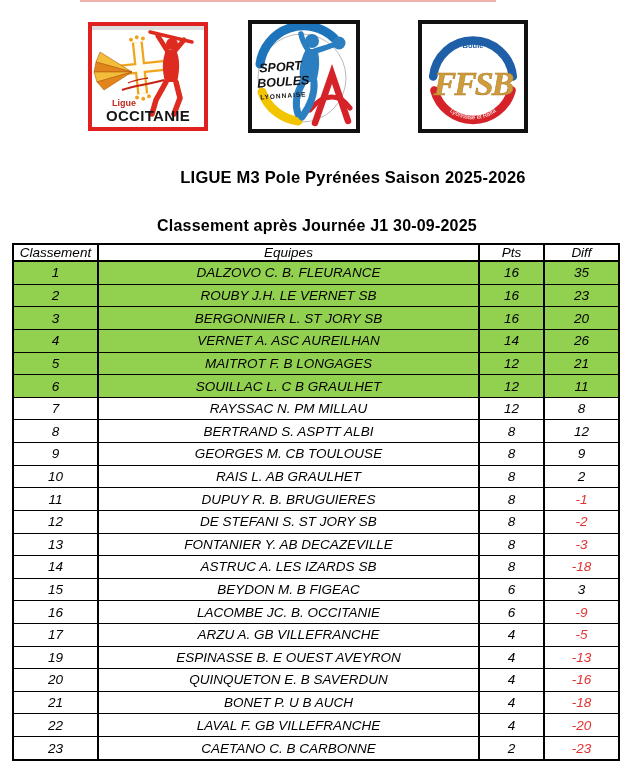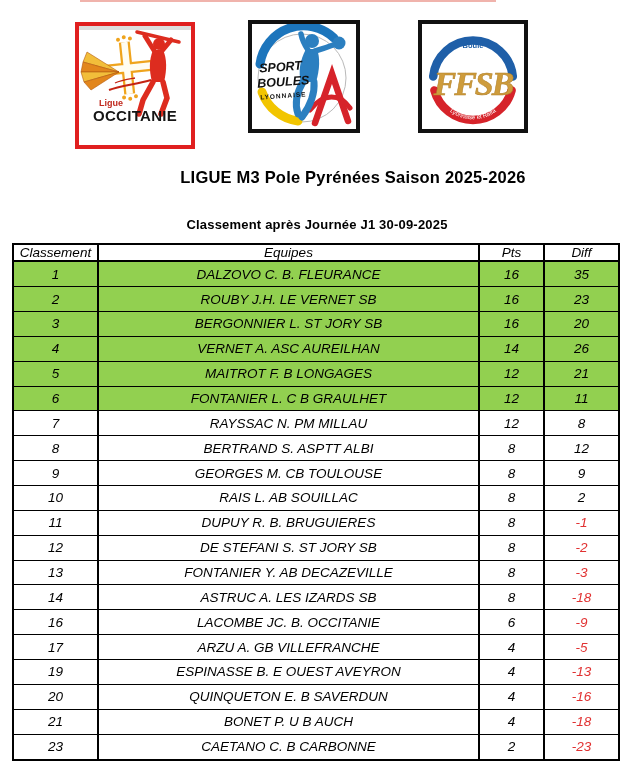--- a/index.html
+++ b/index.html
@@ -4,27 +4,27 @@
 <style>
   html,body{margin:0;padding:0;background:#fff;}
   .page{
     position:relative;width:634px;height:776px;background:#fff;overflow:hidden;
     font-family:"Liberation Sans",sans-serif;color:#000;
   }
   .top-artifact{position:absolute;left:80px;top:0;width:416px;height:2px;
     background:rgba(228,116,104,.55);}
   .logo{position:absolute;background:#fff;box-sizing:border-box;}
   .logo svg{display:block;}
-  .logo1{left:75px;top:22px;width:120px;height:127px;border:4px solid #e01f1f;}
+  .logo1{left:88px;top:22px;width:120px;height:109px;border:4px solid #e01f1f;}
   .logo2{left:248px;top:20px;width:112px;height:113px;border:4px solid #111;}
   .logo3{left:418px;top:20px;width:110px;height:113px;border:4px solid #111;text-align:center;}
   .title-main{position:absolute;left:0;top:168px;width:634px;text-align:center;
     font-size:16.5px;font-weight:bold;letter-spacing:.2px;padding-left:36px;}
   .title-sub{position:absolute;left:0;top:217px;width:634px;text-align:center;
-    font-size:13px;font-weight:bold;letter-spacing:.2px;}
+    font-size:16px;font-weight:bold;letter-spacing:.2px;}
   .table-wrap{position:absolute;left:12px;top:243px;font-style:italic;}
   table.standings{
     border-collapse:collapse;table-layout:fixed;width:606px;height:518px;
     font-size:13.5px;
   }
   .standings th,.standings td{
     border:2px solid var(--border,#000);
     border-top-width:1px;border-bottom-width:1px;
     text-align:center;vertical-align:middle;padding:0 2px;
     overflow:hidden;white-space:nowrap;font-weight:normal;
@@ -172,21 +172,21 @@
       <td>26</td>
     </tr>
           <tr class="hl">
       <td>5</td>
       <td>MAITROT F. B LONGAGES</td>
       <td>12</td>
       <td>21</td>
     </tr>
           <tr class="hl">
       <td>6</td>
-      <td>FONTANIER L. C B GRAULHET</td>
+      <td>SOUILLAC L. C B GRAULHET</td>
       <td>12</td>
       <td>11</td>
     </tr>
           <tr>
       <td>7</td>
       <td>RAYSSAC N. PM MILLAU</td>
       <td>12</td>
       <td>8</td>
     </tr>
           <tr>
@@ -196,21 +196,21 @@
       <td>12</td>
     </tr>
           <tr>
       <td>9</td>
       <td>GEORGES M. CB TOULOUSE</td>
       <td>8</td>
       <td>9</td>
     </tr>
           <tr>
       <td>10</td>
-      <td>RAIS L. AB SOUILLAC</td>
+      <td>RAIS L. AB GRAULHET</td>
       <td>8</td>
       <td>2</td>
     </tr>
           <tr>
       <td>11</td>
       <td>DUPUY R. B. BRUGUIERES</td>
       <td>8</td>
       <td class="neg">-1</td>
     </tr>
           <tr>
@@ -223,20 +223,26 @@
       <td>13</td>
       <td>FONTANIER Y. AB DECAZEVILLE</td>
       <td>8</td>
       <td class="neg">-3</td>
     </tr>
           <tr>
       <td>14</td>
       <td>ASTRUC A. LES IZARDS SB</td>
       <td>8</td>
       <td class="neg">-18</td>
+    </tr>
+          <tr>
+      <td>15</td>
+      <td>BEYDON M. B FIGEAC</td>
+      <td>6</td>
+      <td>3</td>
     </tr>
           <tr>
       <td>16</td>
       <td>LACOMBE JC. B. OCCITANIE</td>
       <td>6</td>
       <td class="neg">-9</td>
     </tr>
           <tr>
       <td>17</td>
       <td>ARZU A. GB VILLEFRANCHE</td>
@@ -253,20 +259,26 @@
       <td>20</td>
       <td>QUINQUETON E. B SAVERDUN</td>
       <td>4</td>
       <td class="neg">-16</td>
     </tr>
           <tr>
       <td>21</td>
       <td>BONET P. U B AUCH</td>
       <td>4</td>
       <td class="neg">-18</td>
+    </tr>
+          <tr>
+      <td>22</td>
+      <td>LAVAL F. GB VILLEFRANCHE</td>
+      <td>4</td>
+      <td class="neg">-20</td>
     </tr>
           <tr>
       <td>23</td>
       <td>CAETANO C. B CARBONNE</td>
       <td>2</td>
       <td class="neg">-23</td>
     </tr>
         </tbody>
     </table>
   </div>

